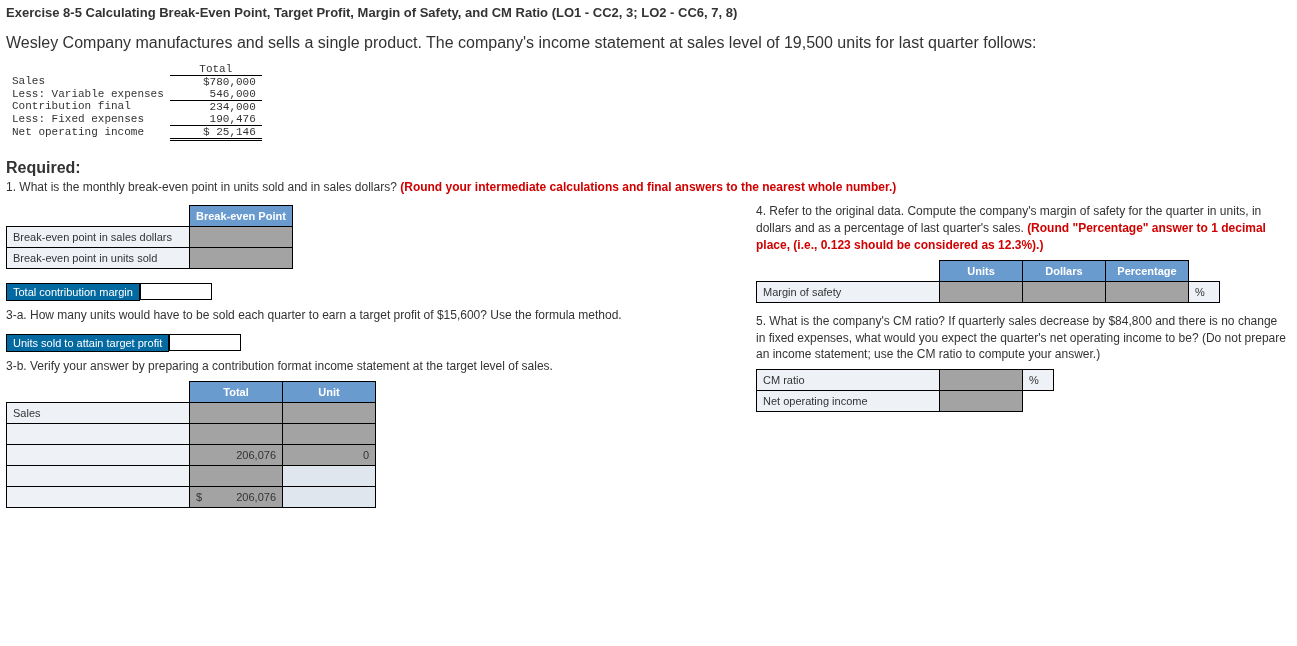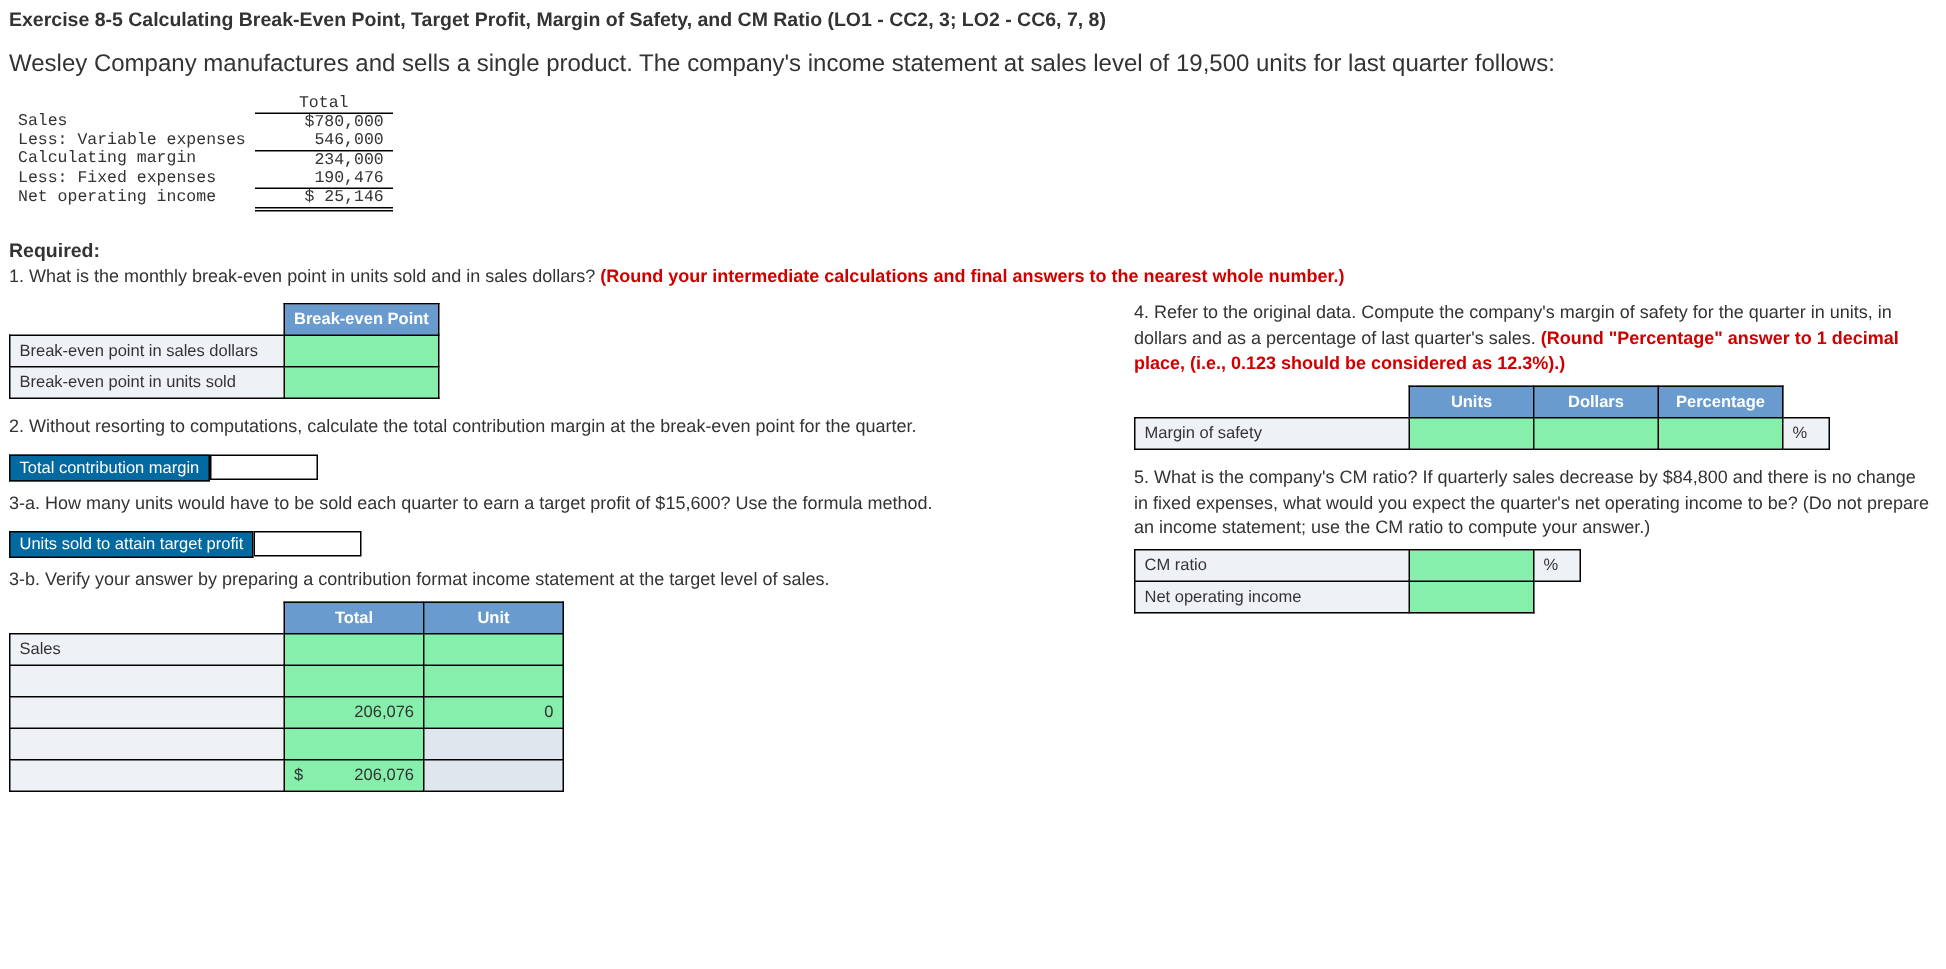--- a/index.html
+++ b/index.html
@@ -28,21 +28,21 @@
     margin-bottom: 18px;
   }
   .income-table td { padding: 0 6px; }
   .income-table .hcell {
     text-align: center;
     border-bottom: 1px solid #000;
   }
   .income-table .numcell { text-align: right; min-width: 80px; }
   .income-table .ul { border-bottom: 1px solid #000; }
   .income-table .dbl { border-bottom: 3px double #000; }
-  .required { font-weight: bold; font-size: 13px; }
+  .required { font-weight: bold; font-size: 16px; }
   .qtext { font-size: 12px; margin: 2px 0 6px 0; line-height: 1.4; }
   .red { color: #d00000; font-weight: bold; }
   .columns { display: flex; gap: 30px; align-items: flex-start; }
   .leftcol { width: 720px; }
   .rightcol { width: 530px; }
 
   table.ans {
     border-collapse: collapse;
     font-size: 11px;
     margin: 4px 0 10px 0;
@@ -56,21 +56,21 @@
     background: #6a9bcf;
     color: #fff;
     font-weight: bold;
     text-align: center;
   }
   table.ans td.lbl {
     background: #eef2f7;
     min-width: 170px;
   }
   table.ans td.in {
-    background: #86efac;
+    background: #a3a3a3;
     min-width: 70px;
     text-align: right;
   }
   table.ans td.unit {
     background: #eef2f7;
     min-width: 18px;
     text-align: left;
   }
   .tinylabel {
     display: inline-block;
@@ -107,21 +107,21 @@
       </tr>
   <tr>
         <td>Sales</td>
         <td class="numcell">$780,000</td>
       </tr>
   <tr>
         <td>Less: Variable expenses</td>
         <td class="numcell ul">546,000</td>
       </tr>
   <tr>
-        <td>Calculating margin</td>
+        <td>Contribution final</td>
         <td class="numcell">234,000</td>
       </tr>
   <tr>
         <td>Less: Fixed expenses</td>
         <td class="numcell ul">190,476</td>
       </tr>
   <tr>
         <td>Net operating income</td>
         <td class="numcell dbl">$ 25,146</td>
       </tr>
@@ -147,21 +147,20 @@
             <td class="lbl">Break-even point in sales dollars</td>
             <td class="in"></td>
           </tr>
   <tr>
             <td class="lbl">Break-even point in units sold</td>
             <td class="in"></td>
           </tr>
 </tbody>
       </table>
 
-<div class="qtext">2. Without resorting to computations, calculate the total contribution margin at the break-even point for the quarter.</div>
 <span class="tinylabel">Total contribution margin</span><span class="tinyinput"></span>
 
 <div class="qtext">3-a. How many units would have to be sold each quarter to earn a target profit of $15,600? Use the formula method.</div>
 <span class="tinylabel">Units sold to attain target profit</span><span class="tinyinput"></span>
 
 <div class="qtext">3-b. Verify your answer by preparing a contribution format income statement at the target level of sales.</div>
 <table class="ans">
   <tbody>
           <tr>
     <td class="lbl" style="background:#fff;border:none;min-width:120px"></td>

